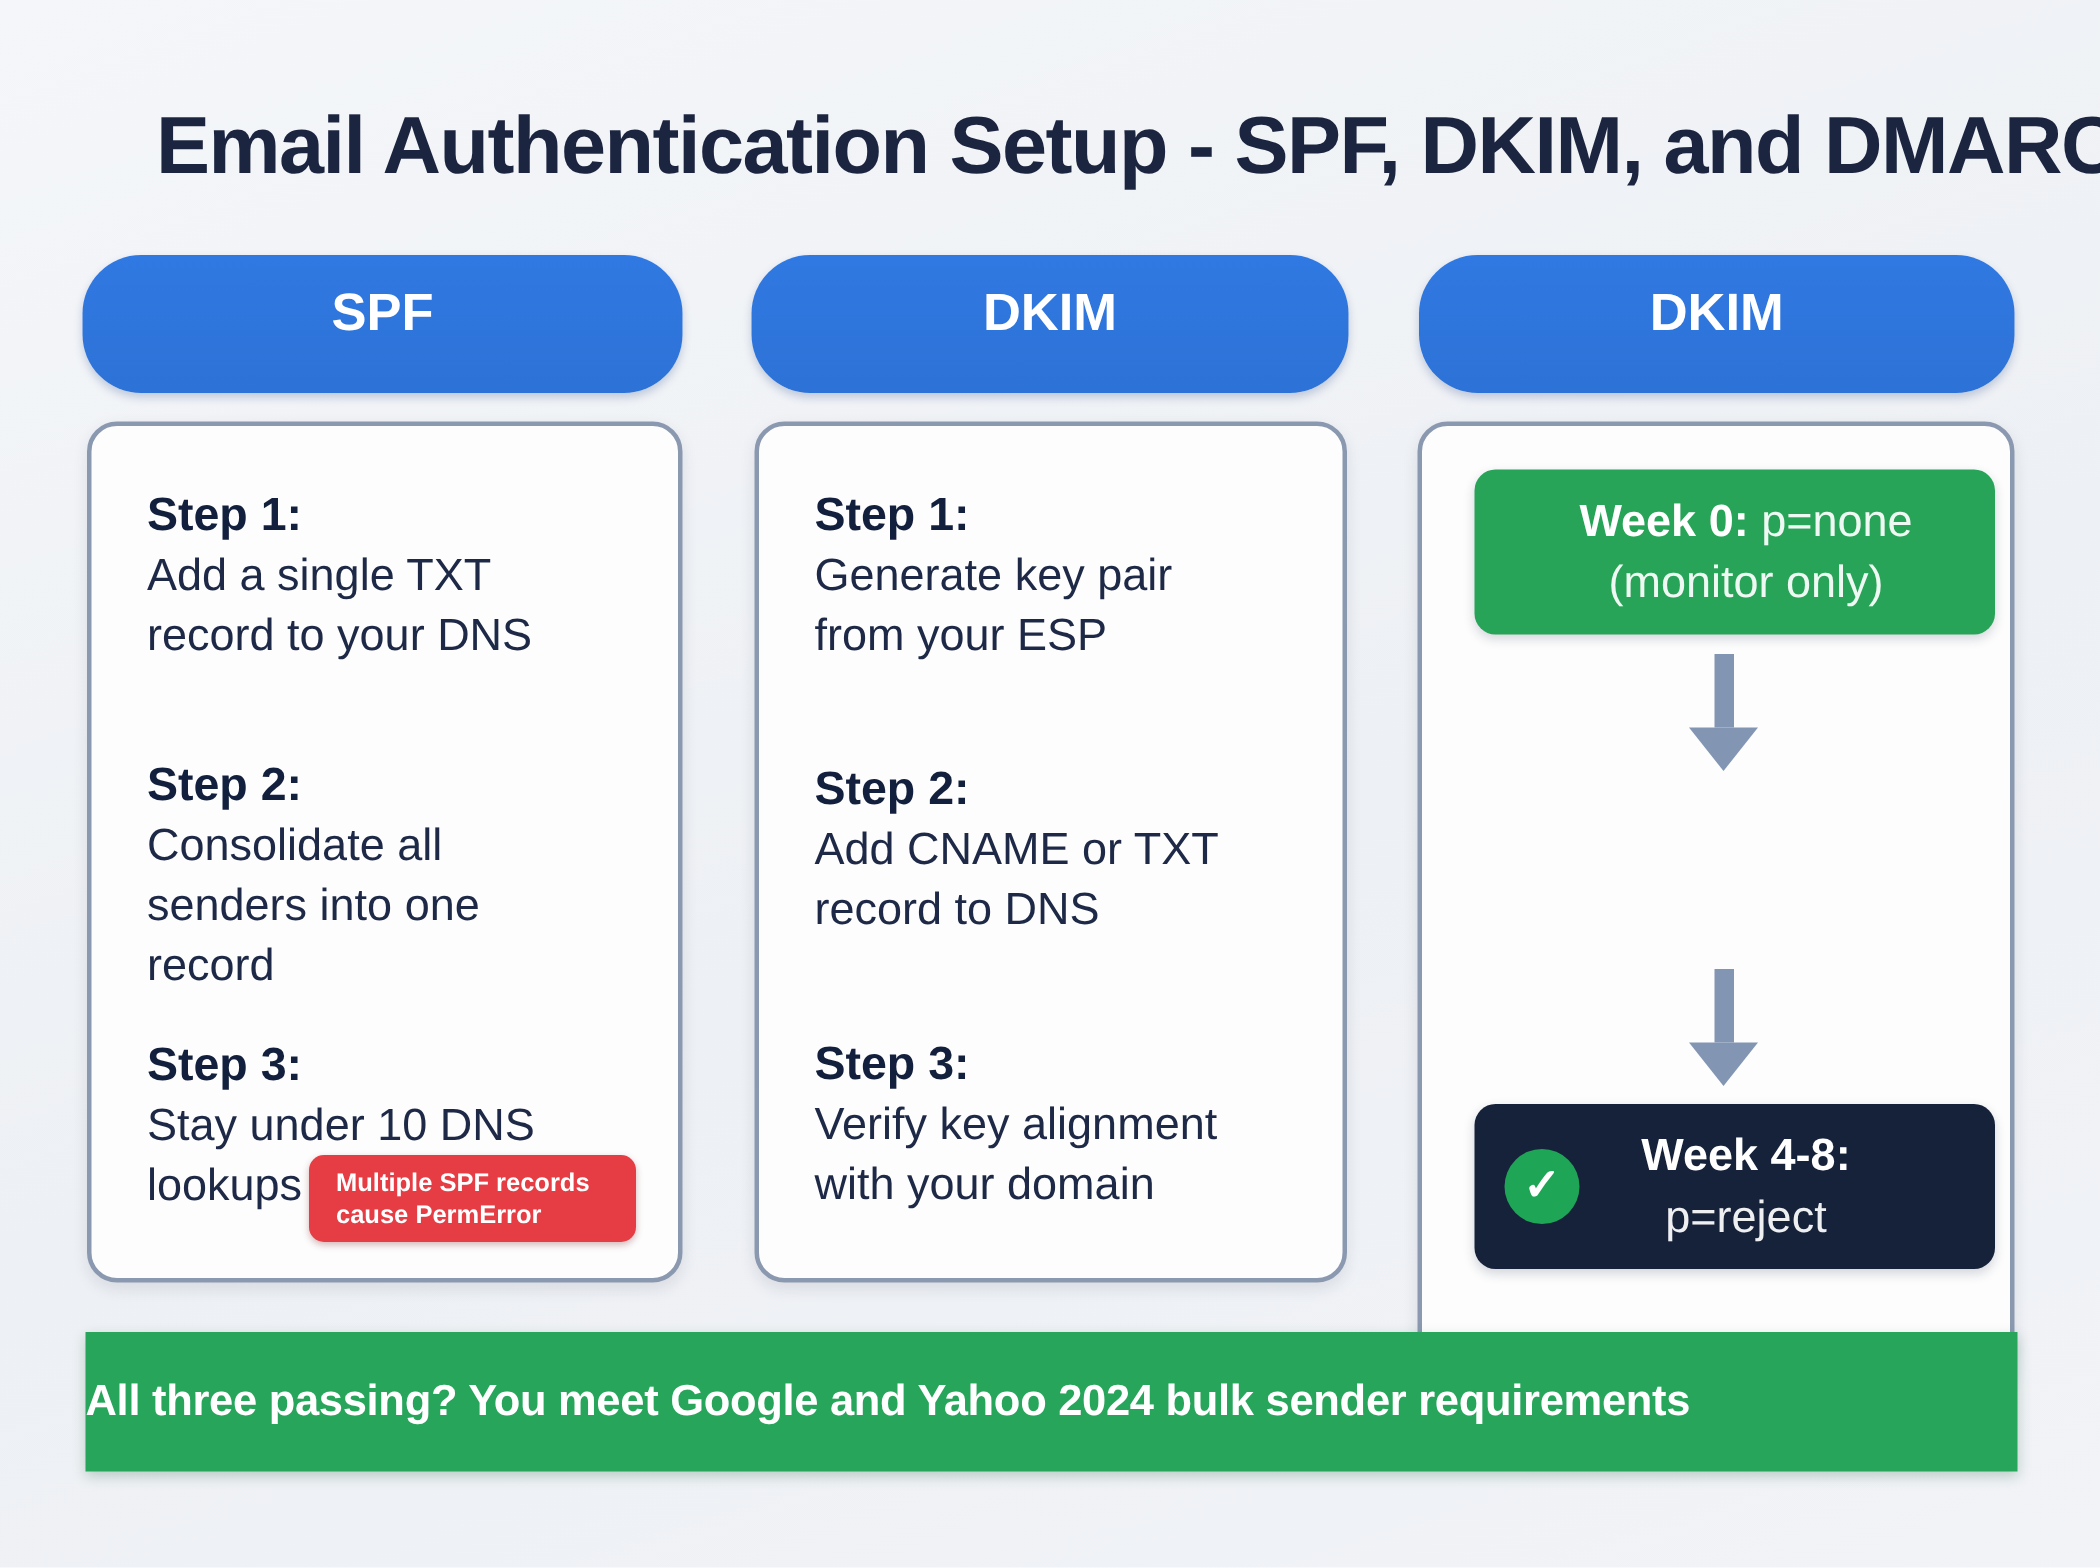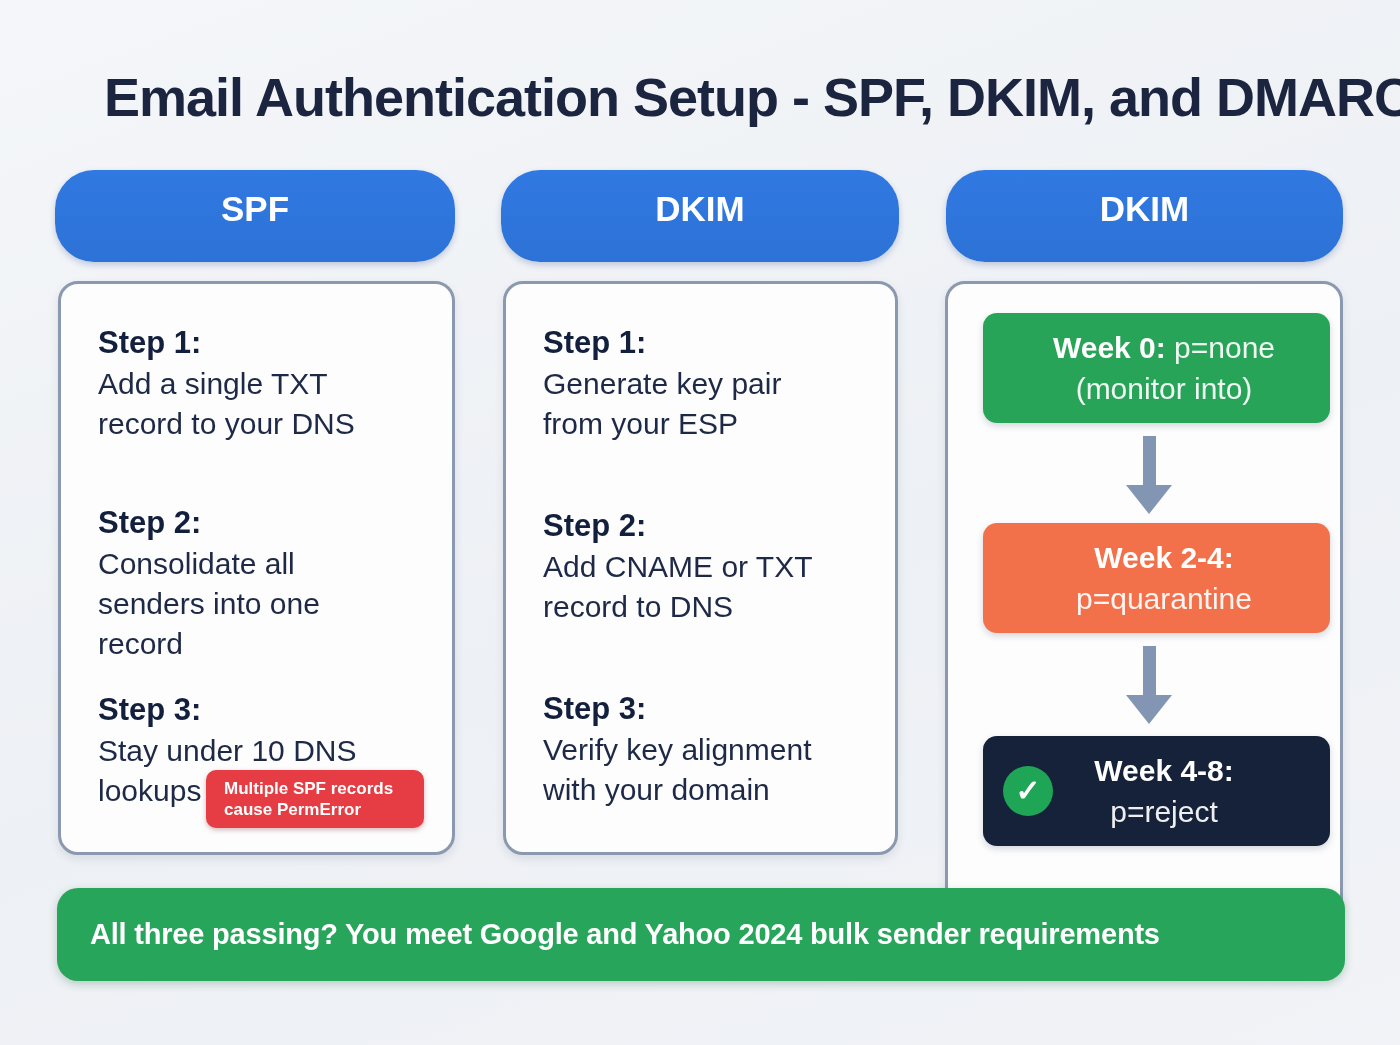--- a/index.html
+++ b/index.html
@@ -87,24 +87,24 @@
     border-left:23px solid transparent;
     border-right:23px solid transparent;
     border-top:29px solid #8296b4;
   }
   .arrow-1 { top:152px; }
   .arrow-2 { top:362px; }
 
   .banner {
     position:absolute; left:57px; top:888px; width:1288px; height:93px;
     box-sizing:border-box;
-    background:#27a55b; border-radius:21px;
+    background:#27a55b; border-radius:0;
     box-shadow:0 3px 8px rgba(20,90,50,.25);
     color:#ffffff; font-size:29px; font-weight:700;
-    line-height:93px; padding-left:33px;
+    line-height:93px; 
     letter-spacing:-0.2px;
     z-index:5;
   }
 </style>
 </head>
 <body>
 
 <div class="stage">
 
   <div class="title">Email Authentication Setup - SPF, DKIM, and DMARC</div>
@@ -141,32 +141,28 @@
     <div class="step" style="top:403px">
       <div class="step-label">Step 3:</div>
       <div class="step-text">Verify key alignment with your domain</div>
     </div>
   </div>
 
   <div class="card card-dmarc">
 
     <div class="stage-box stage-green" style="background-color: rgb(39, 164, 87);">
       <div><span class="lbl">Week 0:</span> <span class="val">p=none</span></div>
-      <div class="val">(monitor into)</div>
+      <div class="val">(monitor only)</div>
     </div>
 
     <div class="flow-arrow arrow-1">
       <div class="shaft"></div>
         <div class="head"></div>
     </div>
 
-    <div class="stage-box stage-orange" style="background-color: rgb(242, 113, 74);">
-      <div class="lbl">Week 2-4:</div>
-      <div class="val">p=quarantine</div>
-    </div>
 
     <div class="flow-arrow arrow-2">
       <div class="shaft"></div>
         <div class="head"></div>
     </div>
 
     <div class="stage-box stage-navy" style="background-color: rgb(22, 33, 58);">
       <div class="check-circle">✓</div>
       <div class="lbl">Week 4-8:</div>
       <div class="val">p=reject</div>

